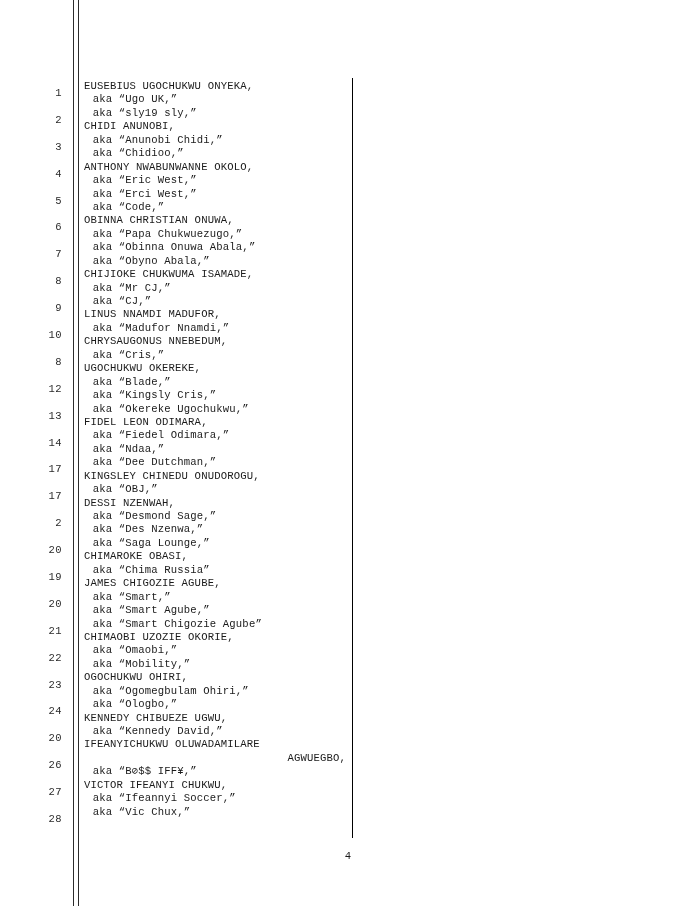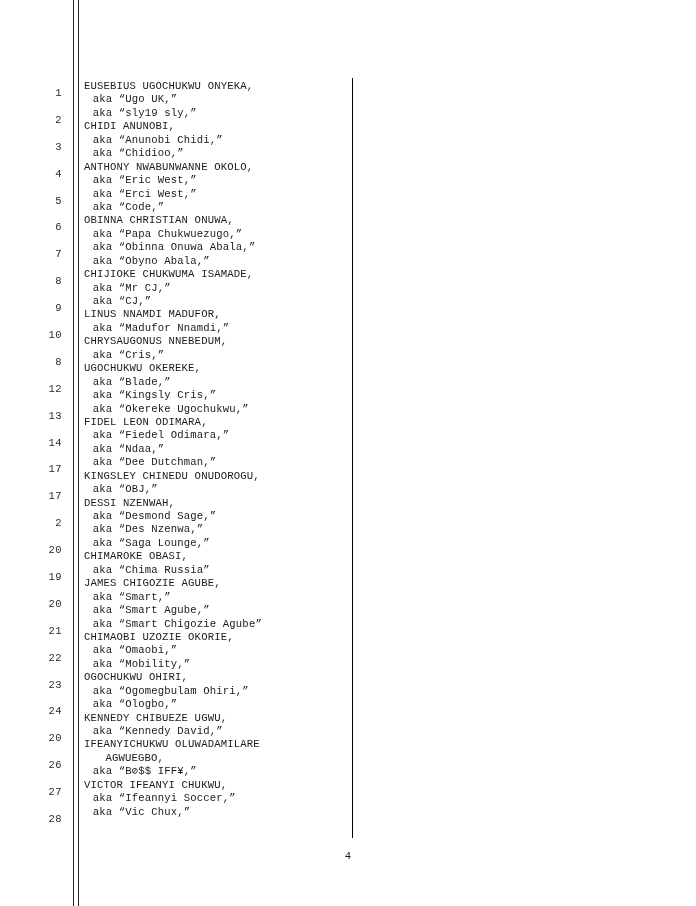--- a/index.html
+++ b/index.html
@@ -69,21 +69,21 @@
     white-space: pre;
     color: #1a1a1a;
   }
   .body-text .txt-line {
     display: block;
     height: 13.45px;
   }
   
   .indent-0 { padding-left: 4px; }
   .indent-1 { padding-left: 2ch; }
-  .indent-2 { padding-left: 4ch; }
+  .indent-2 { padding-left: 4ch; text-align: right; }
 
   
   .page-number {
     position: absolute;
     left: 0;
     top: 850px;
     width: 696px;
     text-align: center;
     font-size: 10.6px;
     color: #1a1a1a;

